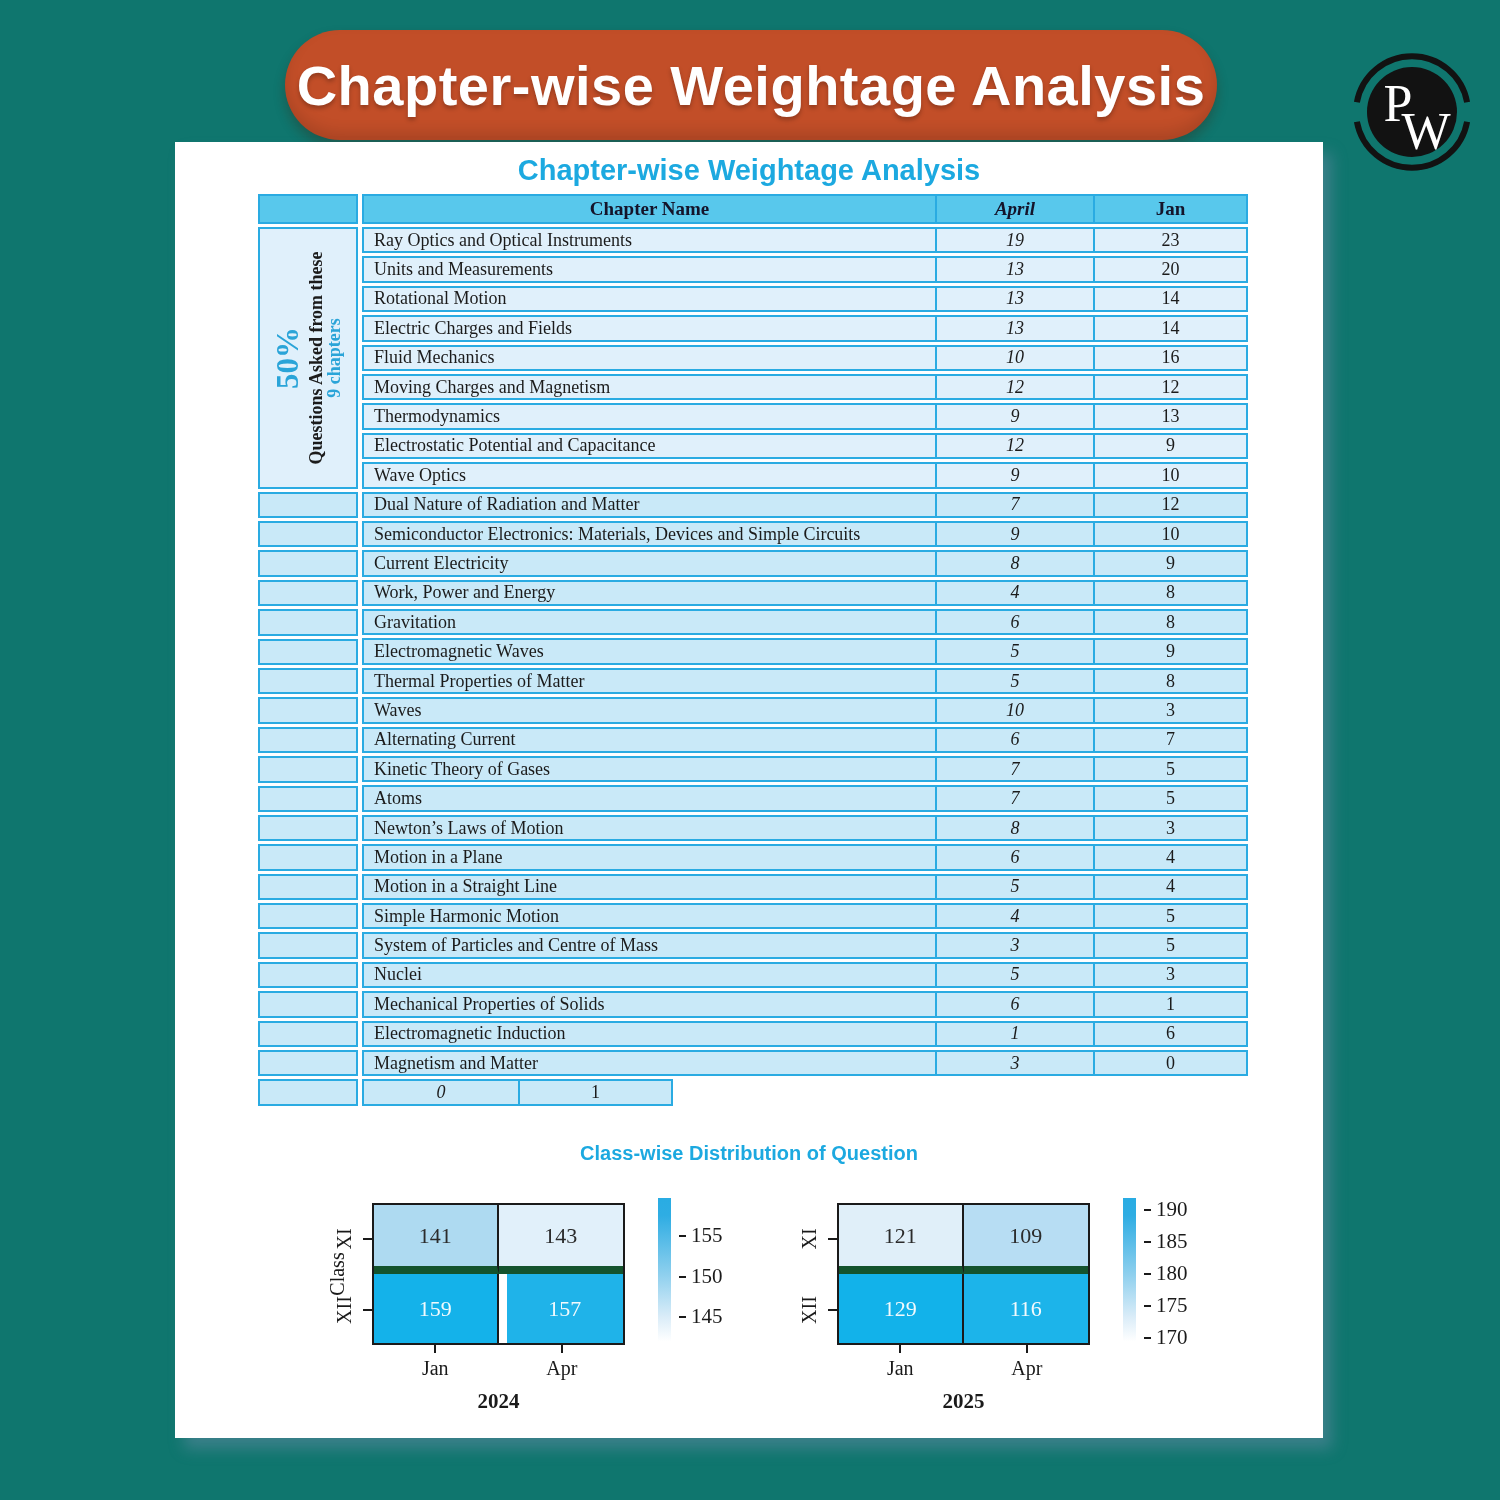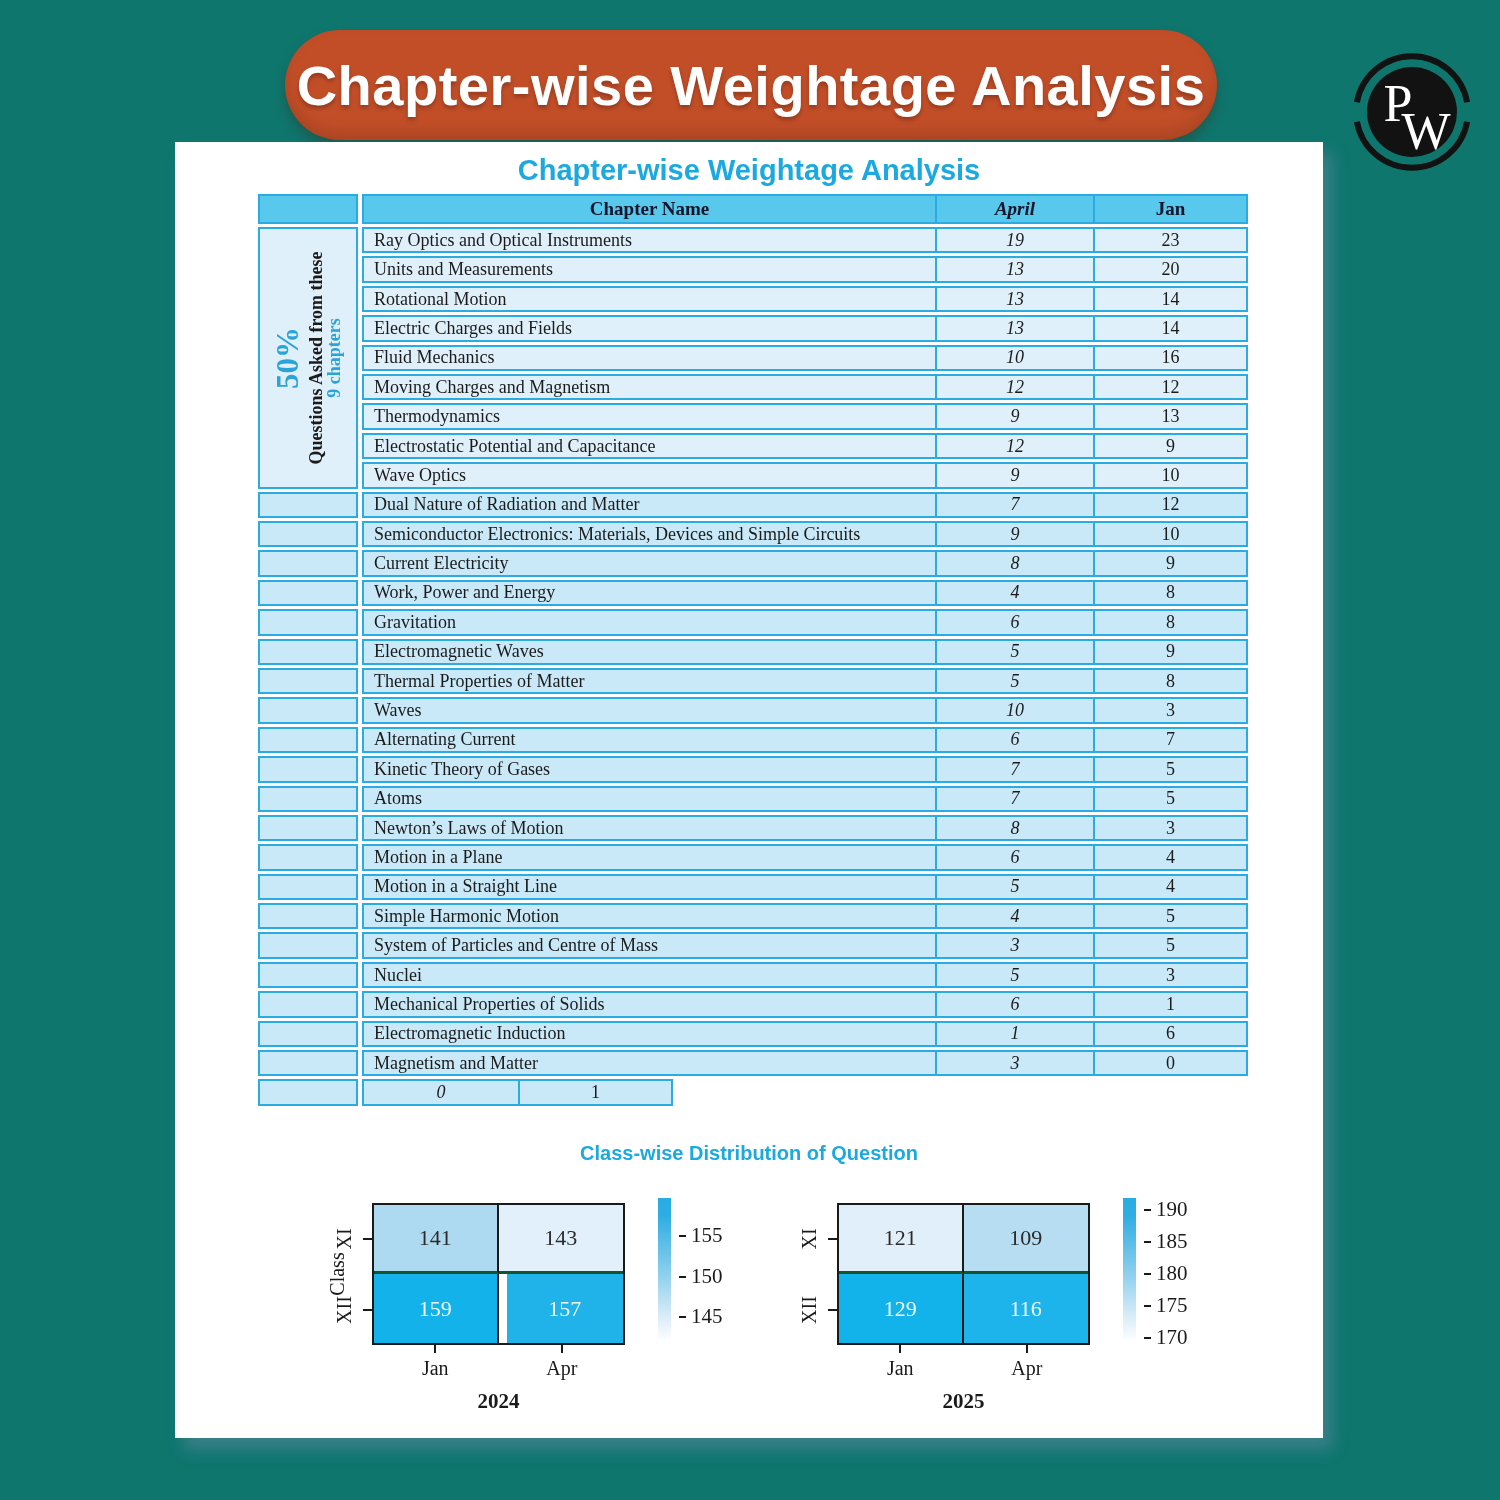--- a/index.html
+++ b/index.html
@@ -43,41 +43,41 @@
   .rot {
     position:absolute; left:50%; top:50%;
     transform:translate(-50%,-50%) rotate(-90deg);
     width:258px; display:flex; flex-direction:column; align-items:center;
     text-align:center; line-height:1.05; white-space:nowrap;
   }
   .rot .pct { font-size:31px; font-weight:bold; color:#2aa4d8; }
   .rot .l1  { font-size:18px; font-weight:bold; color:#1b1b1b; margin-top:2px; }
   .rot .l2  { font-size:18px; font-weight:bold; color:#2aa4d8; }
 
-  .main-col { width:886px; display:flex; flex-direction:column; gap:3px;justify-content:space-between; }
+  .main-col { width:886px; display:flex; flex-direction:column; gap:3px; }
   .trow { display:flex; }
   .trow .c { border:2px solid #2aabe2; display:flex; align-items:center; font-size:18px; color:#1b1b1b; }
   .trow .c + .c { border-left:none; }
   .trow .name { width:575px; padding-left:10px; }
   .trow .num  { justify-content:center; }
   .trow .num.a { width:158px;font-style:italic; }
   .trow .num.j { width:153px; }
   .trow.thead { height:30px; }
   .trow.thead .c { background:#58c8ec; font-weight:bold; justify-content:center; padding-left:0; font-size:19px; color:#14142a; }
   .trow.body { height:26.4px; }
   .trow.body.hl .c { background:#e0f0fb; }
   .trow.body.bl .c { background:#c9e9f8; }
 
   
   .hm { position:absolute; top:1040px; width:560px; height:250px; }
   .hm .plot { position:absolute; left:77px; top:21px; width:253px; height:142px;
               border:2px solid #1a1a1a; display:grid;
               grid-template-columns:1fr 1fr; grid-template-rows:1fr 1fr; }
   .hm .cell { display:flex; align-items:center; justify-content:center; font-size:22px; }
-  .hm .cell.r0 { border-bottom:3px solid #14532d; }
+  .hm .cell.r0 { border-bottom:8px solid #14532d; }
   .hm .cell.c0 { border-right:2px solid #1a1a1a; }
   .hm .ytl { position:absolute; width:40px; height:20px; display:flex; align-items:center;
              justify-content:center; transform:rotate(-90deg); font-size:20px; color:#1a1a1a; }
   .hm .ylab { position:absolute; width:60px; height:20px; display:flex; align-items:center;
               justify-content:center; transform:rotate(-90deg); font-size:20px; color:#1a1a1a; }
   .hm .ytick { position:absolute; width:9px; height:2px; background:#1a1a1a; }
   .hm .xtick { position:absolute; width:2px; height:8px; background:#1a1a1a; }
   .hm .xtl { position:absolute; width:60px; text-align:center; font-size:20px; color:#1a1a1a; }
   .hm .year { position:absolute; text-align:center; font-size:21px; font-weight:bold; color:#1a1a1a; }
   .hm .cbar { position:absolute; width:13px; height:148px;

